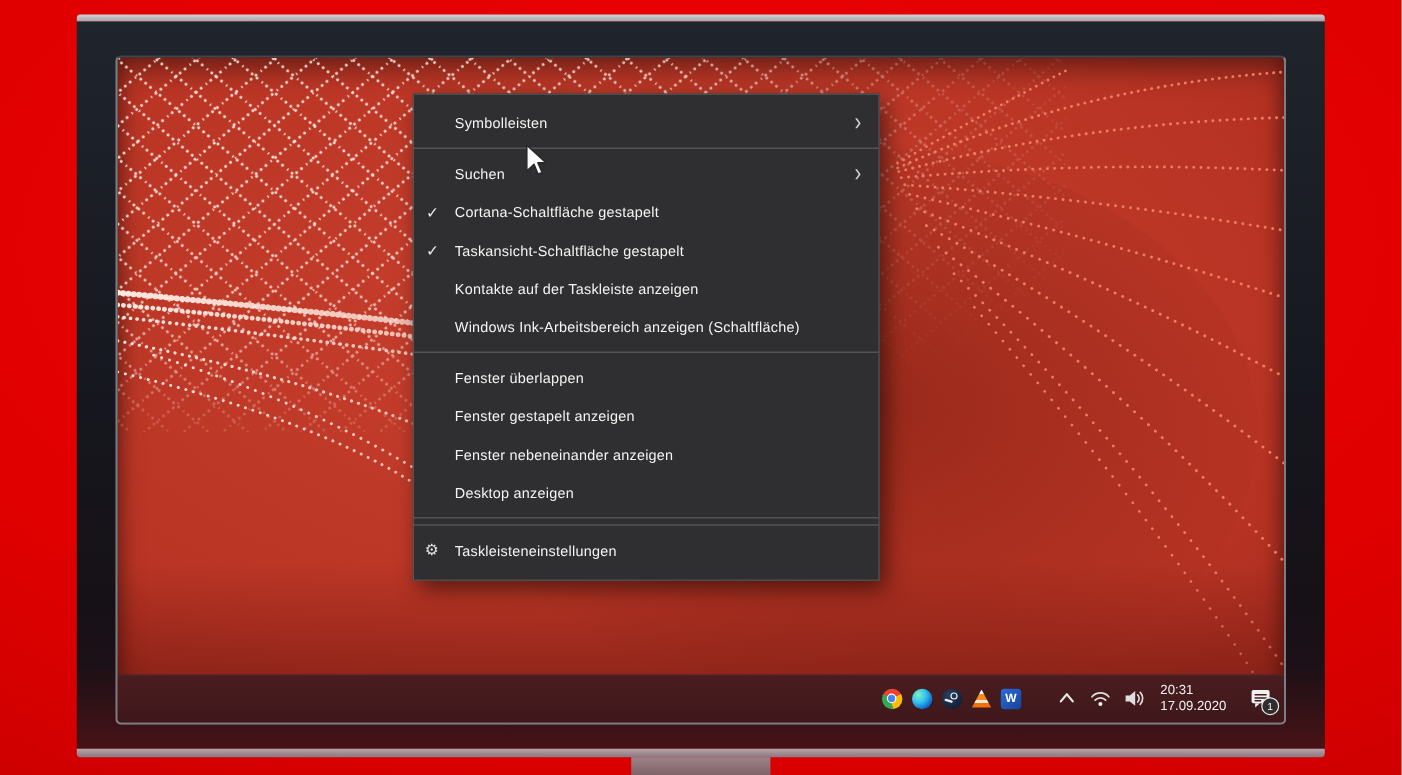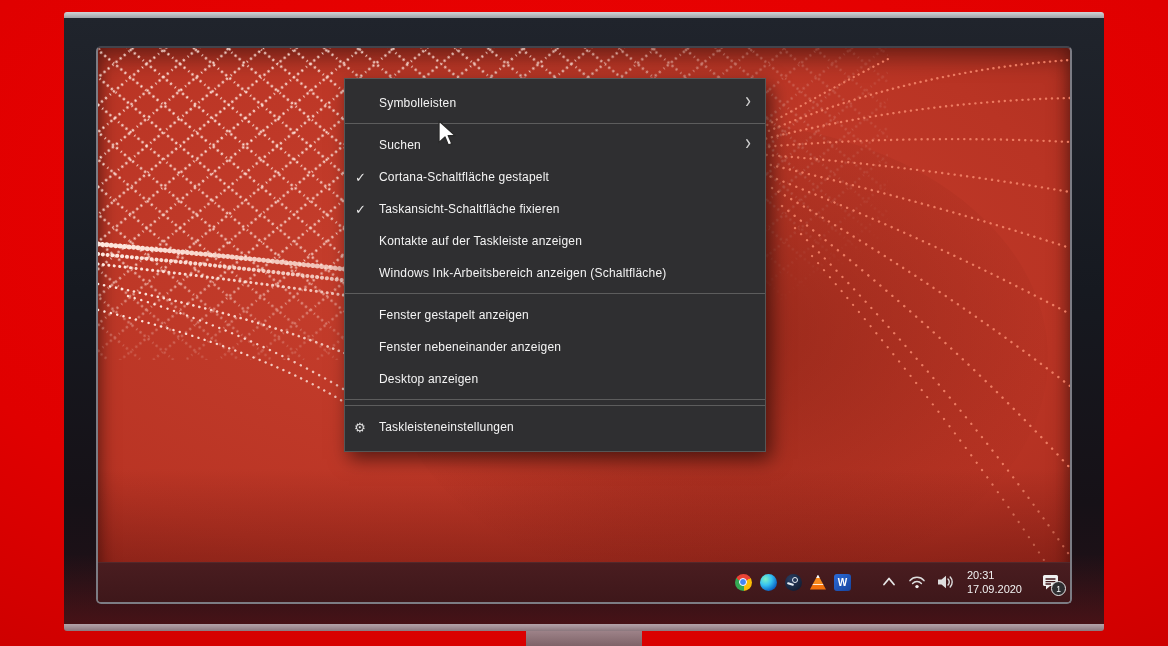--- a/index.html
+++ b/index.html
@@ -46,21 +46,21 @@
     font-size:10px;font-weight:bold;}
   .sysicon{width:20px;height:20px;flex:0 0 auto;}
   .chevron-wrap{margin-left:20px;}
   .clock{color:#f2f2f2;font-size:11px;line-height:1.3;margin:0 6px 0 4px;
     white-space:nowrap;}
   .notif{position:relative;width:22px;height:22px;margin-left:4px;}
   .badge{position:absolute;right:-4px;bottom:-3px;width:13px;height:13px;border-radius:50%;
     background:#2e2e31;border:1.5px solid #e8e8e8;color:#fff;font-size:8.5px;
     display:flex;align-items:center;justify-content:center;box-sizing:content-box;}
   
-  .menu{position:absolute;left:246px;top:30px;width:422px;background:#2f2f31;
+  .menu{position:absolute;left:246px;top:30px;width:389px;background:#2f2f31;
     border:1px solid #565656;box-sizing:border-box;padding:8px 0;
     box-shadow:5px 7px 18px rgba(0,0,0,.55);}
   .mi{position:relative;height:32px;display:flex;align-items:center;
     padding-left:34px;color:#f4f4f4;font-size:12px;letter-spacing:.2px;cursor:default;}
   .mi .check{position:absolute;left:10px;top:50%;transform:translateY(-50%);
     font-size:13px;color:#e9e9e9;}
   .mi .gear{position:absolute;left:9px;top:50%;transform:translateY(-50%);
     font-size:13px;color:#e0e0e0;font-family:"DejaVu Sans",sans-serif;}
   .mi .sub{position:absolute;right:14px;top:50%;transform:translateY(-54%) scaleY(1.25);
     font-size:17px;color:#cfcfcf;}
@@ -199,29 +199,32 @@
       <div class="mi">
         <span>Suchen</span>
         <span class="sub">›</span>
       </div>
       <div class="mi">
         <span class="check">✓</span>
         <span>Cortana-Schaltfläche gestapelt</span>
       </div>
       <div class="mi">
         <span class="check">✓</span>
-        <span>Taskansicht-Schaltfläche fixieren</span>
+        <span>Taskansicht-Schaltfläche gestapelt</span>
       </div>
       <div class="mi">
         <span>Kontakte auf der Taskleiste anzeigen</span>
       </div>
       <div class="mi">
         <span>Windows Ink-Arbeitsbereich anzeigen (Schaltfläche)</span>
       </div>
       <div class="msep"></div>
+      <div class="mi">
+        <span>Fenster überlappen</span>
+      </div>
       <div class="mi">
         <span>Fenster gestapelt anzeigen</span>
       </div>
       <div class="mi">
         <span>Fenster nebeneinander anzeigen</span>
       </div>
       <div class="mi">
         <span>Desktop anzeigen</span>
       </div>
       <div class="msep"></div>

